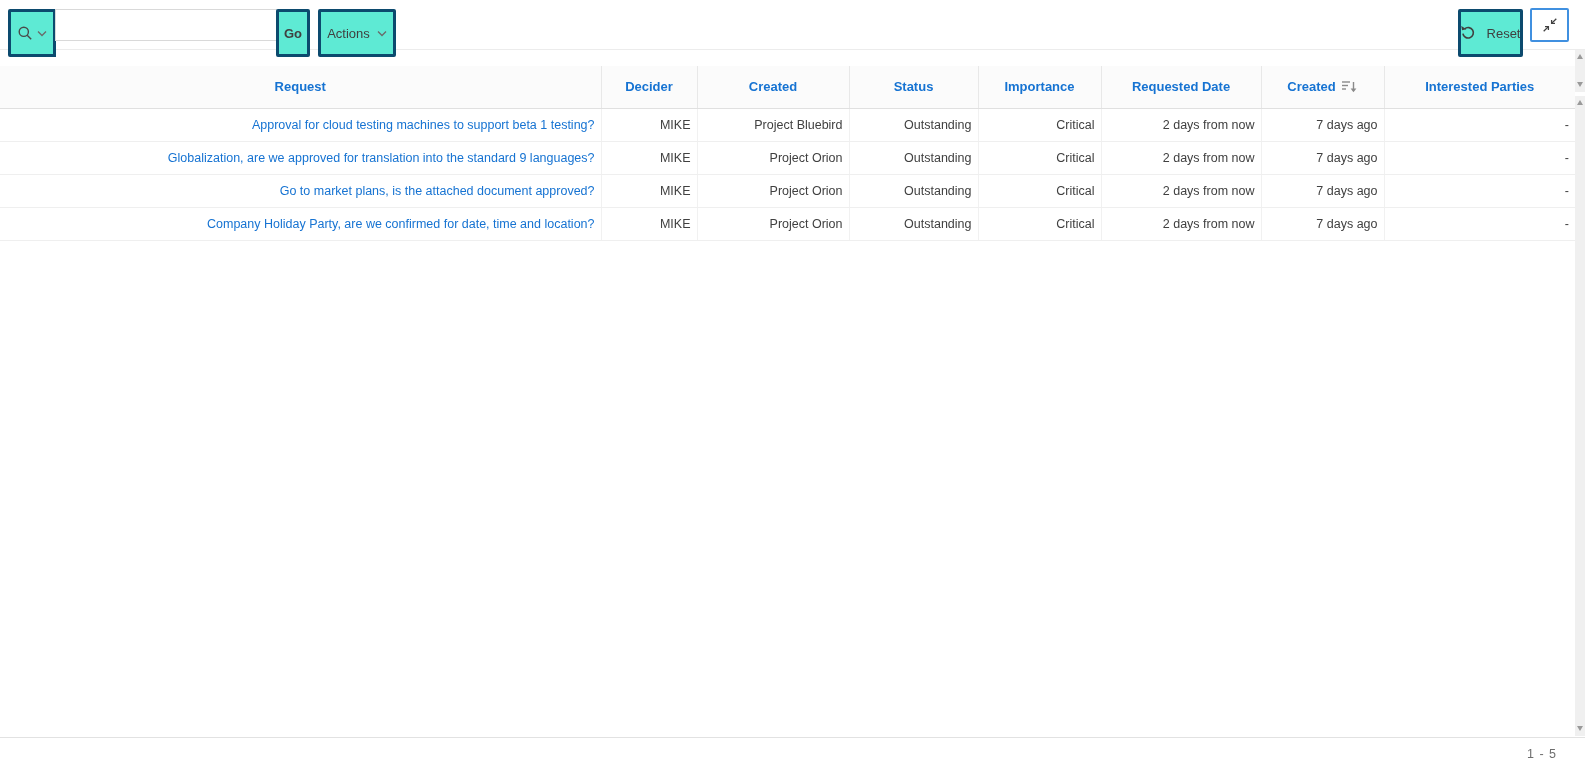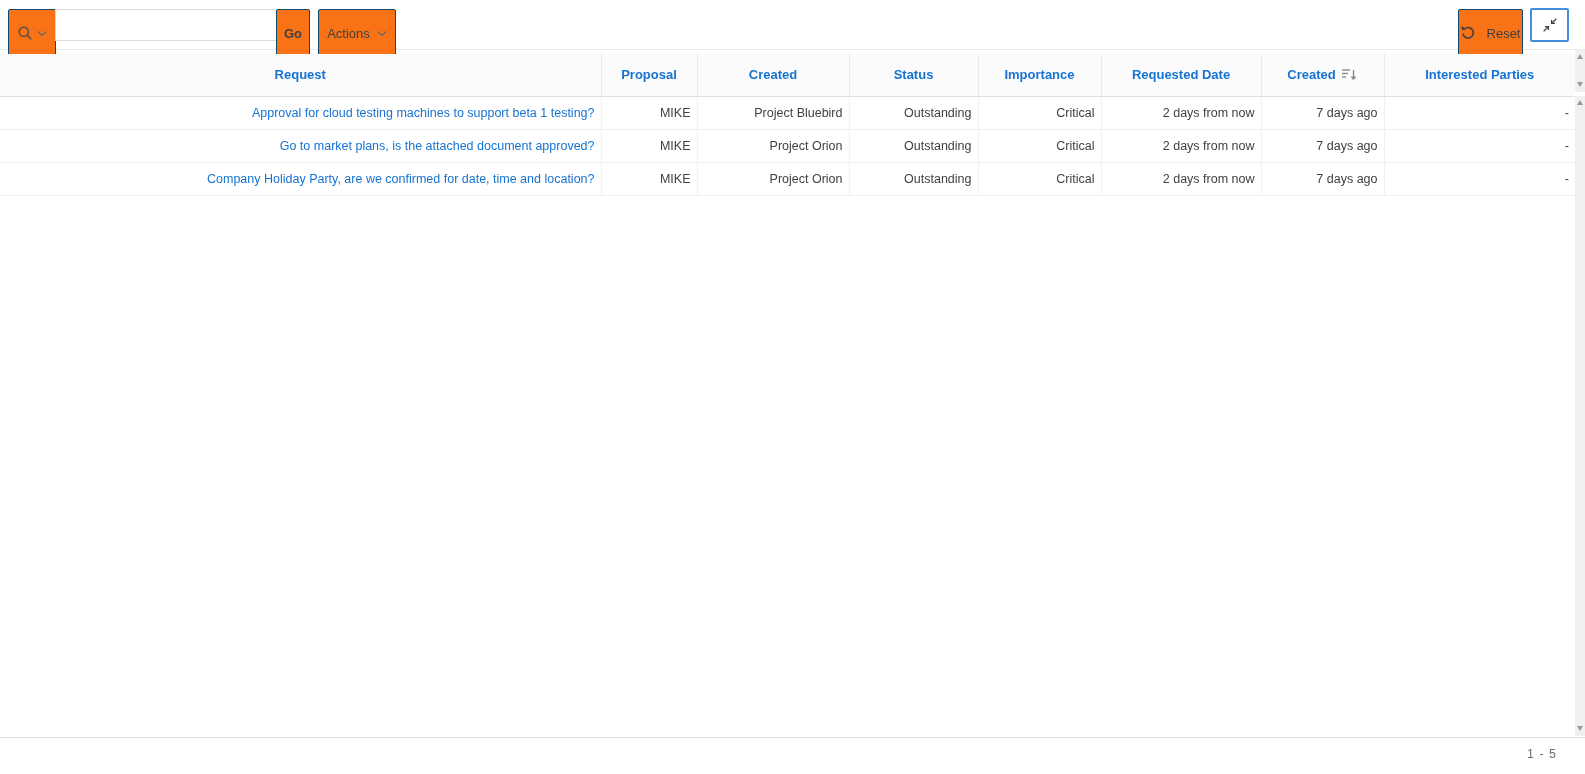--- a/index.html
+++ b/index.html
@@ -4,37 +4,37 @@
 <style>
   * { box-sizing: border-box; }
   html,body { margin:0; padding:0; background:#fff; }
   body { font-family:"Liberation Sans", sans-serif; color:#404040; }
   .canvas { position:relative; width:1585px; height:774px; background:#fff; overflow:hidden; }
 
   
   .toolbar { position:absolute; top:0; left:0; width:1585px; height:50px; background:#fff; border-bottom:1px solid #ececec; }
   .btn {
     display:inline-flex; align-items:center; justify-content:center;
-    height:48px; border:1px solid #0c4a6e; background:#f97316;
+    height:48px; border:3px solid #0c4a6e; background:#5eead4;
     border-radius:2px; font-size:13px; color:#404040; cursor:pointer;
     font-family:"Liberation Sans", sans-serif;
   }
   .search-btn { position:absolute; left:8px; top:9px; width:48px; gap:4px; border-radius:2px 0 0 2px; }
   .search-input {
     position:absolute; left:55px; top:9px; width:222px; height:32px;
     border:1px solid #d9d9d9; padding:0 8px; font-size:13px; background:#fff;
     font-family:"Liberation Sans", sans-serif; outline:none;
   }
   .go-btn { position:absolute; left:276px; top:9px; width:34px; font-weight:bold; }
   .actions-btn { position:absolute; left:318px; top:9px; width:78px; gap:7px; }
   .reset-btn { position:absolute; left:1458px; top:9px; width:65px; gap:12px; }
   .collapse-btn { position:absolute; left:1530px; top:8px; width:39px; height:34px; background:#fff; border:2px solid #4090e0; }
 
   
-  .report { position:absolute; top:54px; left:0; width:1575px; }
+  .report { position:absolute; top:66px; left:0; width:1575px; }
   table { border-collapse:collapse; table-layout:fixed; width:1575px; }
   thead th {
     height:42px; background:#fbfbfb; color:#1673d2; font-weight:bold; font-size:13px;
     text-align:center; border-right:1px solid #e8e8e8; border-bottom:1px solid #e0e0e0;
     cursor:pointer; white-space:nowrap; overflow:hidden;
   }
   thead th:last-child { border-right:none;margin-left:8px; }
   thead th .hdr-inner { display:inline-flex; align-items:center; gap:5px; }
   tbody td {
     height:33px; font-size:12.5px; color:#404040; text-align:right;
@@ -124,21 +124,21 @@
           <col style="width: 160px;">
           <col style="width: 123px;">
           <col style="width: 191px;">
         </colgroup>
       <thead>
           <tr id="header-row">
             <th><span class="hdr-inner">
                 <span>Request</span>
               </span></th>
             <th><span class="hdr-inner">
-                <span>Proposal</span>
+                <span>Decider</span>
               </span></th>
             <th><span class="hdr-inner">
                 <span>Created</span>
               </span></th>
             <th><span class="hdr-inner">
                 <span>Status</span>
               </span></th>
             <th><span class="hdr-inner">
                 <span>Importance</span>
               </span></th>
@@ -169,20 +169,30 @@
             <td><a>Approval for cloud testing machines to support beta 1 testing?</a></td>
             <td>MIKE</td>
             <td>Project Bluebird</td>
             <td>Outstanding</td>
             <td>Critical</td>
             <td>2 days from now</td>
             <td>7 days ago</td>
             <td>-</td>
           </tr>
           <tr>
+            <td><a>Globalization, are we approved for translation into the standard 9 languages?</a></td>
+            <td>MIKE</td>
+            <td>Project Orion</td>
+            <td>Outstanding</td>
+            <td>Critical</td>
+            <td>2 days from now</td>
+            <td>7 days ago</td>
+            <td>-</td>
+          </tr>
+          <tr>
             <td><a>Go to market plans, is the attached document approved?</a></td>
             <td>MIKE</td>
             <td>Project Orion</td>
             <td>Outstanding</td>
             <td>Critical</td>
             <td>2 days from now</td>
             <td>7 days ago</td>
             <td>-</td>
           </tr>
           <tr>

